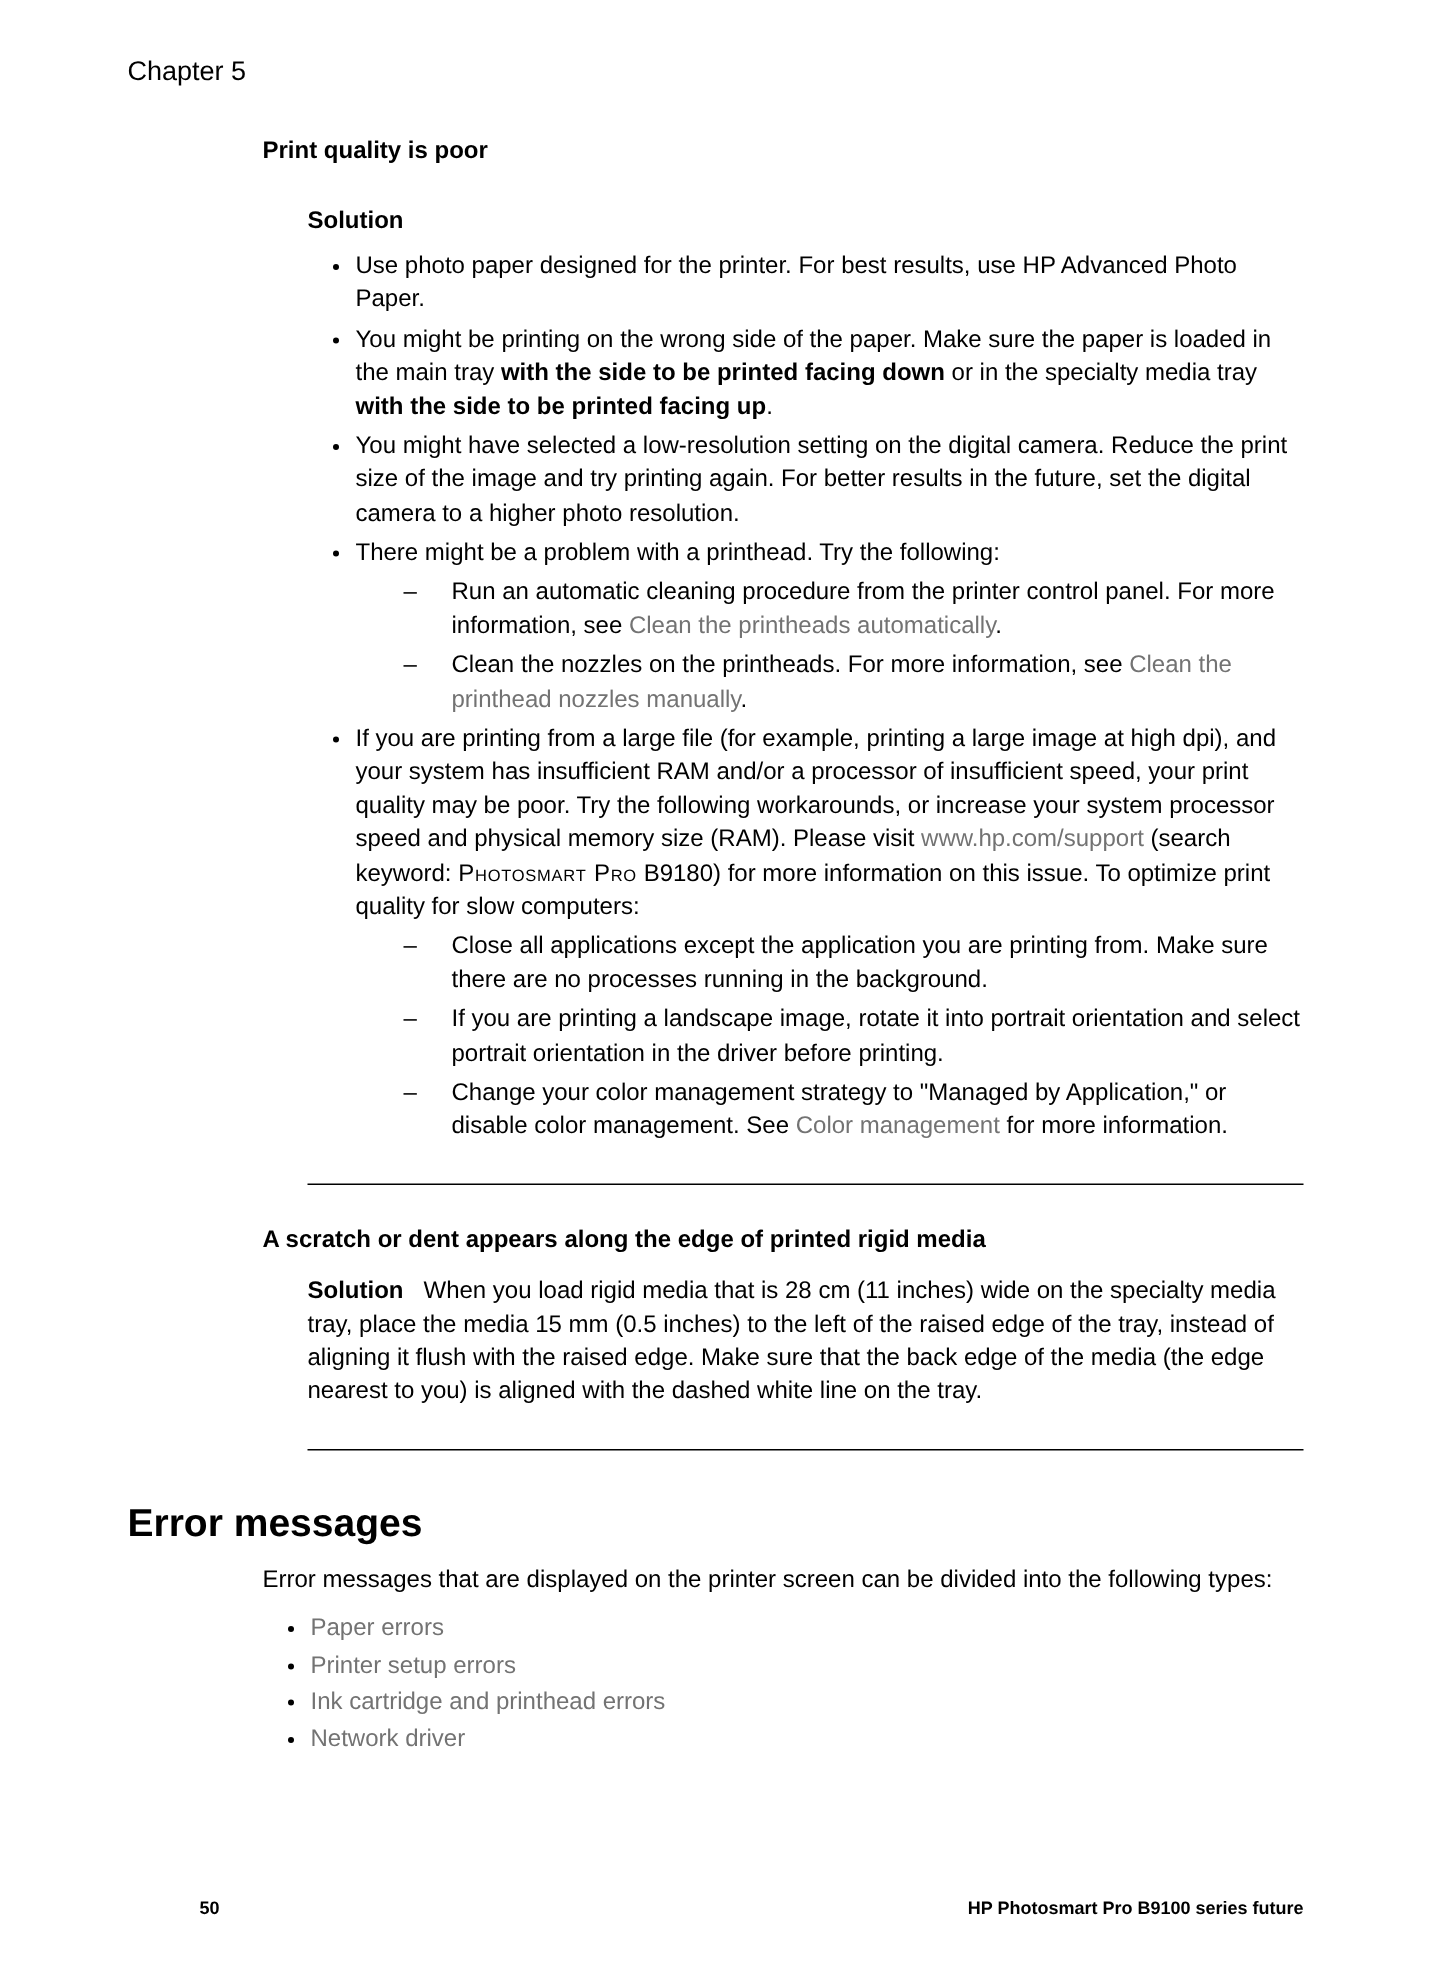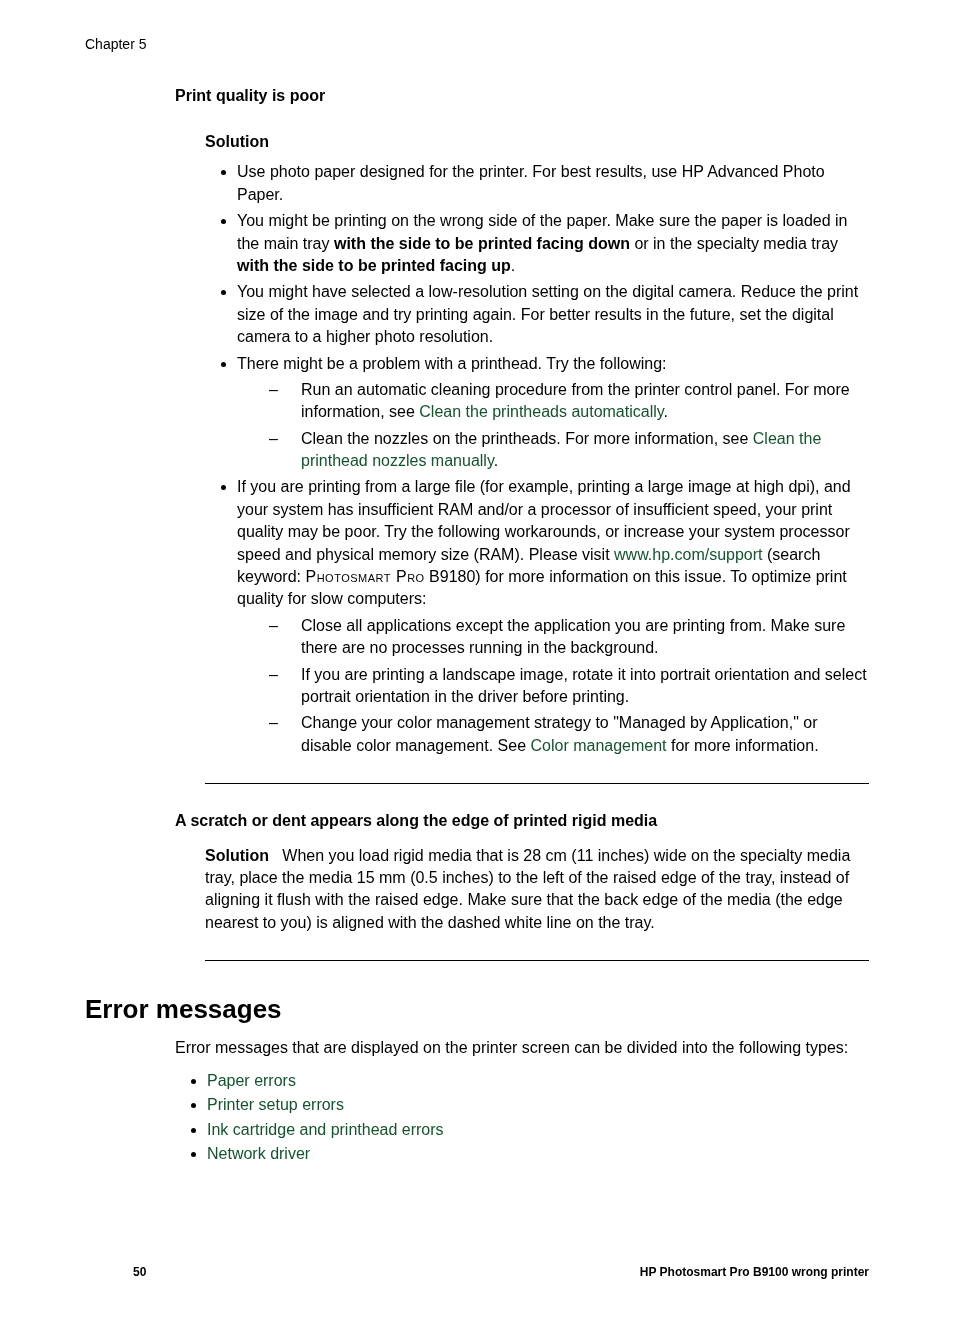--- a/index.html
+++ b/index.html
@@ -16,21 +16,21 @@
 
   .page {
     padding: 35px 85px 40px 85px;
     display: flex;
     flex-direction: column;
     height: 100%;
     box-sizing: border-box;
   }
 
   .chapter-label {
-    font-size: 14px;
+    font-size: 18px;
   }
 
   .content {
     flex: 1;
     margin-top: 30px;
   }
 
   .indent1 {
     margin-left: 90px;
   }
@@ -74,21 +74,21 @@
     text-align: left;
   }
 
   ul.dashes > li::before {
     content: "–";
     position: absolute;
     left: 0;
   }
 
   .link {
-    color: #14532d;
+    color: #737373;
   }
 
   .smallcaps {
     font-variant: small-caps;
     letter-spacing: 0.5px;
   }
 
   hr.sep {
     border: none;
     border-top: 1px solid #000;
@@ -212,16 +212,16 @@
       <li><span class="link">Paper errors</span></li>
       <li><span class="link">Printer setup errors</span></li>
       <li><span class="link">Ink cartridge and printhead errors</span></li>
       <li><span class="link">Network driver</span></li>
     </ul>
 
   </div>
 
   <div class="footer">
     <span>50</span>
-    <span>HP Photosmart Pro B9100 wrong printer</span>
+    <span>HP Photosmart Pro B9100 series future</span>
   </div>
 
 </div>
 
 </body></html>

